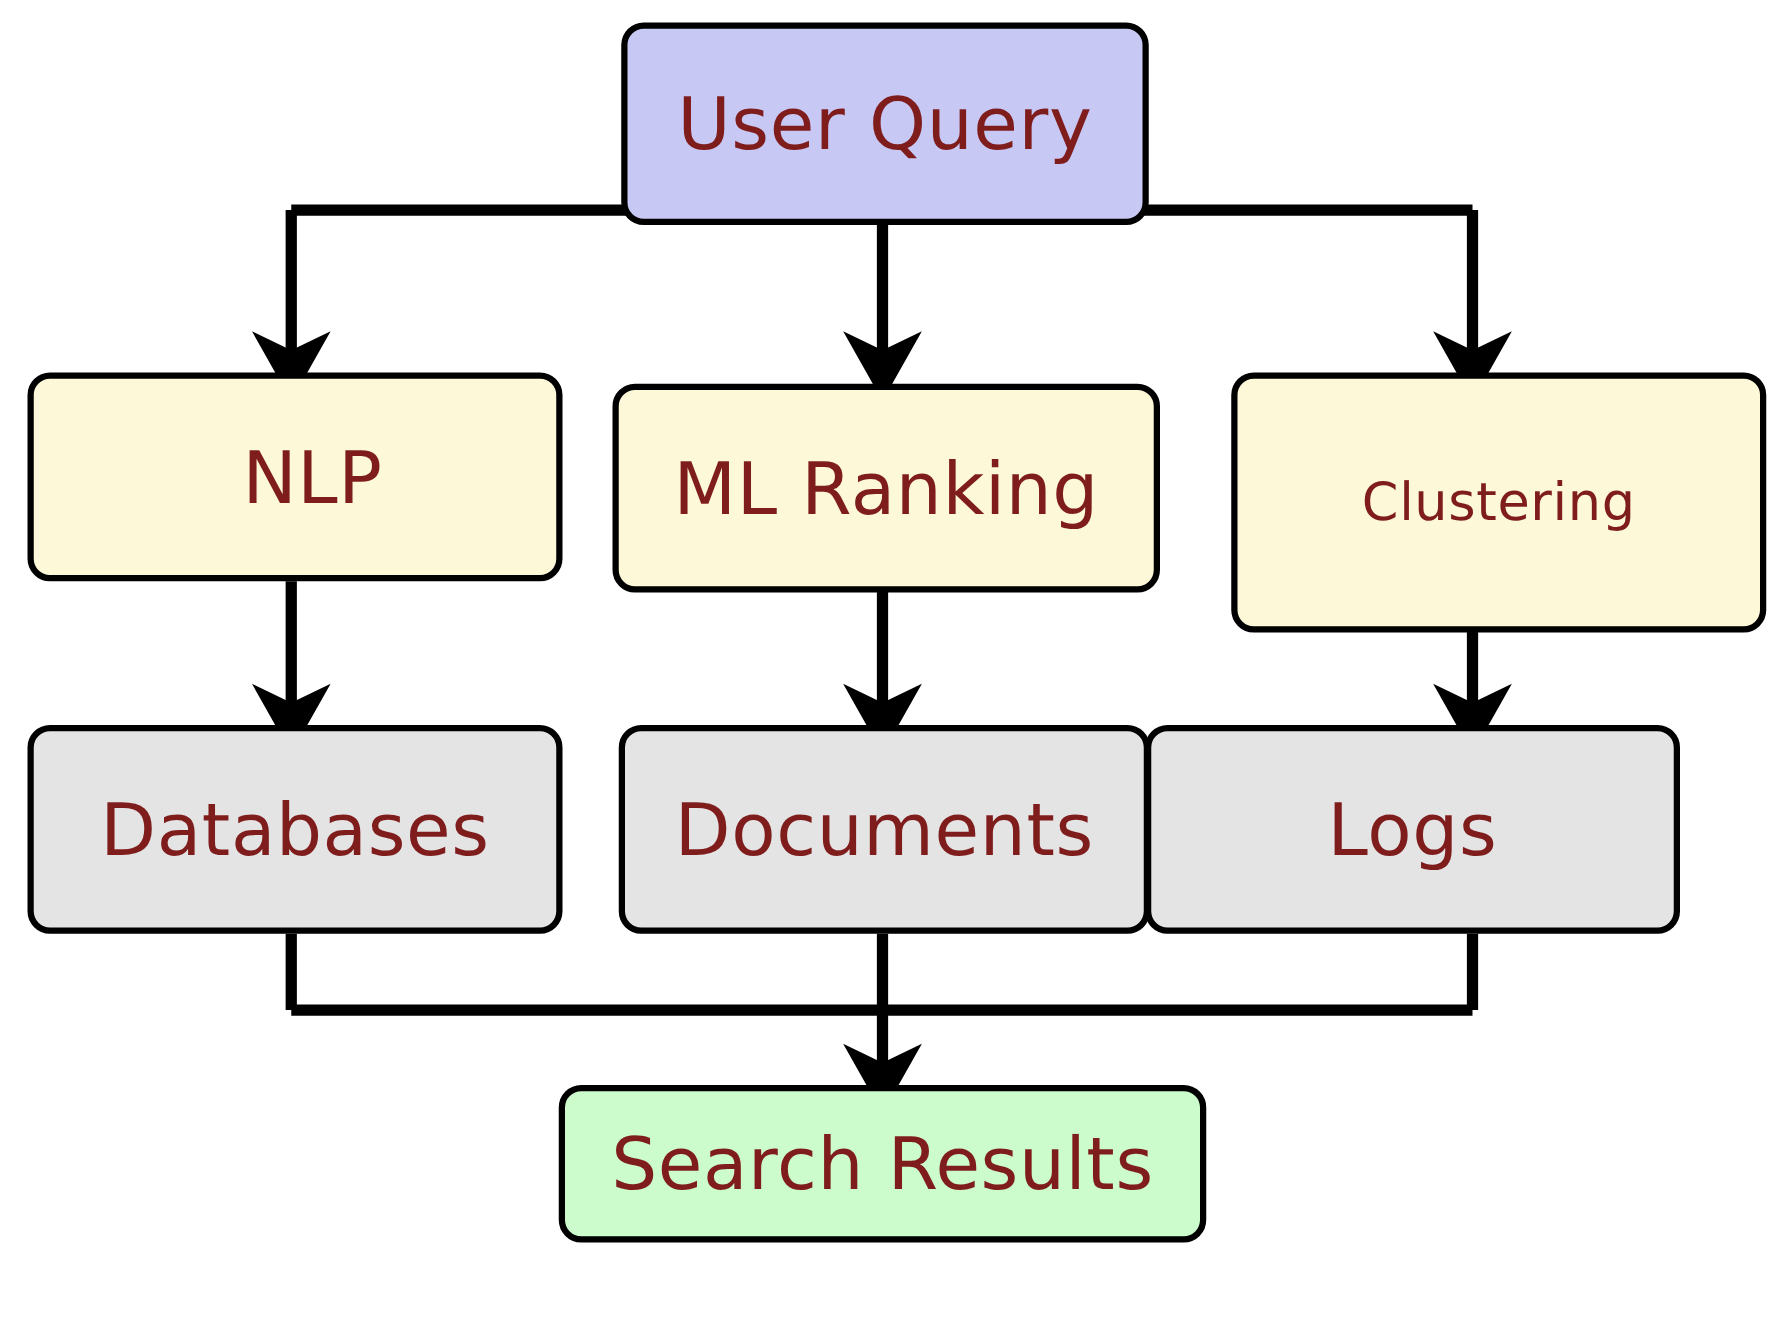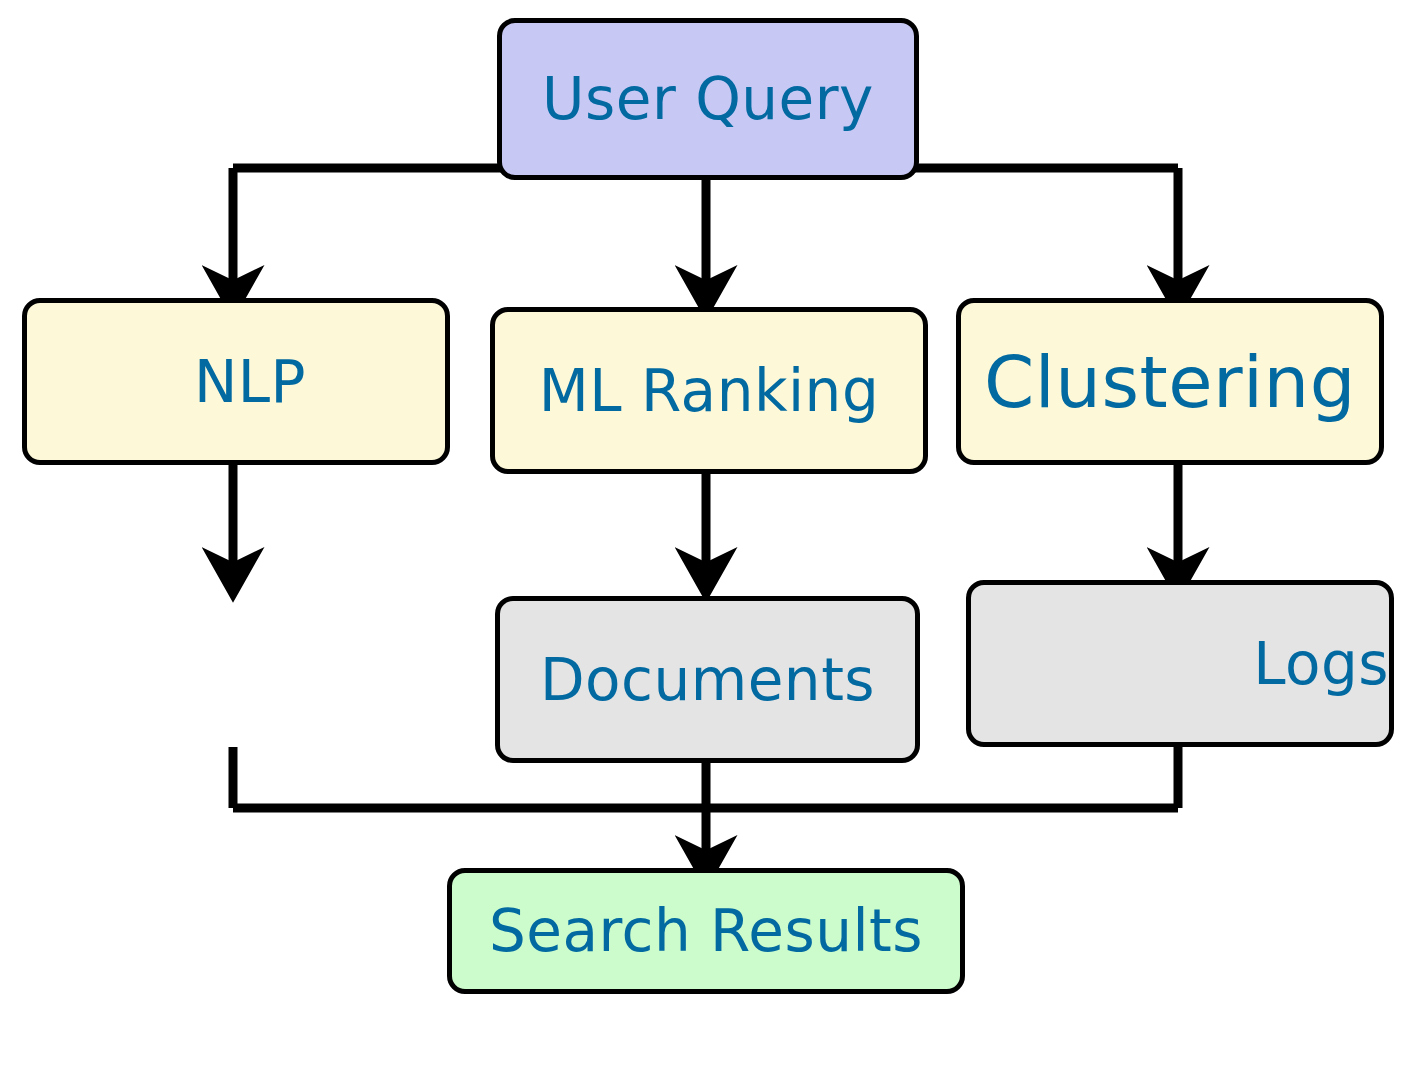--- a/index.html
+++ b/index.html
@@ -32,21 +32,21 @@
   .node-box {
     position: absolute;
     box-sizing: border-box;
     border: 5px solid #000000;
     border-radius: 18px;
     display: flex;
     align-items: center;
     justify-content: center;
     text-align: center;
     line-height: 1;
-    color: #0369a1;
+    color: #7f1d1d;
     font-weight: 400;
     letter-spacing: 0.5px;
     user-select: none;
   }
   .node-label {
     display: block;
     white-space: nowrap;
   }
   
   .layer-nodes { position: absolute; inset: 0; }
@@ -94,30 +94,33 @@
     </div>
 
     <div class="node-box" id="node-nlp" style="left:22px; top:298px; width:428px; height:167px; background:#FCF8D8; font-size:58px;padding-left:28px;">
       <span class="node-label">NLP</span>
     </div>
 
     <div class="node-box" id="node-ml-ranking" style="left:490px; top:307px; width:438px; height:167px; background:#FCF8D8; font-size:58px;">
       <span class="node-label">ML Ranking</span>
     </div>
 
-    <div class="node-box" id="node-clustering" style="left:956px; top:298px; width:428px; height:167px; background:#FCF8D8; font-size:72px;">
+    <div class="node-box" id="node-clustering" style="left:985px; top:298px; width:428px; height:208px; background:#FCF8D8; font-size:42px;">
       <span class="node-label">Clustering</span>
     </div>
 
+    <div class="node-box" id="node-databases" style="left:22px; top:580px; width:428px; height:167px; background:#E4E4E4; font-size:58px;">
+      <span class="node-label">Databases</span>
+    </div>
 
-    <div class="node-box" id="node-documents" style="left:495px; top:580px; width:425px; height:167px; background:#E4E4E4; font-size:58px;margin-top:16px;">
+    <div class="node-box" id="node-documents" style="left:495px; top:580px; width:425px; height:167px; background:#E4E4E4; font-size:58px;">
       <span class="node-label">Documents</span>
     </div>
 
-    <div class="node-box" id="node-logs" style="left:966px; top:580px; width:428px; height:167px; background:#E4E4E4; font-size:58px;justify-content:flex-end;">
+    <div class="node-box" id="node-logs" style="left:916px; top:580px; width:428px; height:167px; background:#E4E4E4; font-size:58px;">
       <span class="node-label">Logs</span>
     </div>
 
     <div class="node-box" id="node-search-results" style="left:447px; top:868px; width:518px; height:126px; background:#CCFBCC; font-size:58px;">
       <span class="node-label">Search Results</span>
     </div>
 
   </div>
 </div>
 

